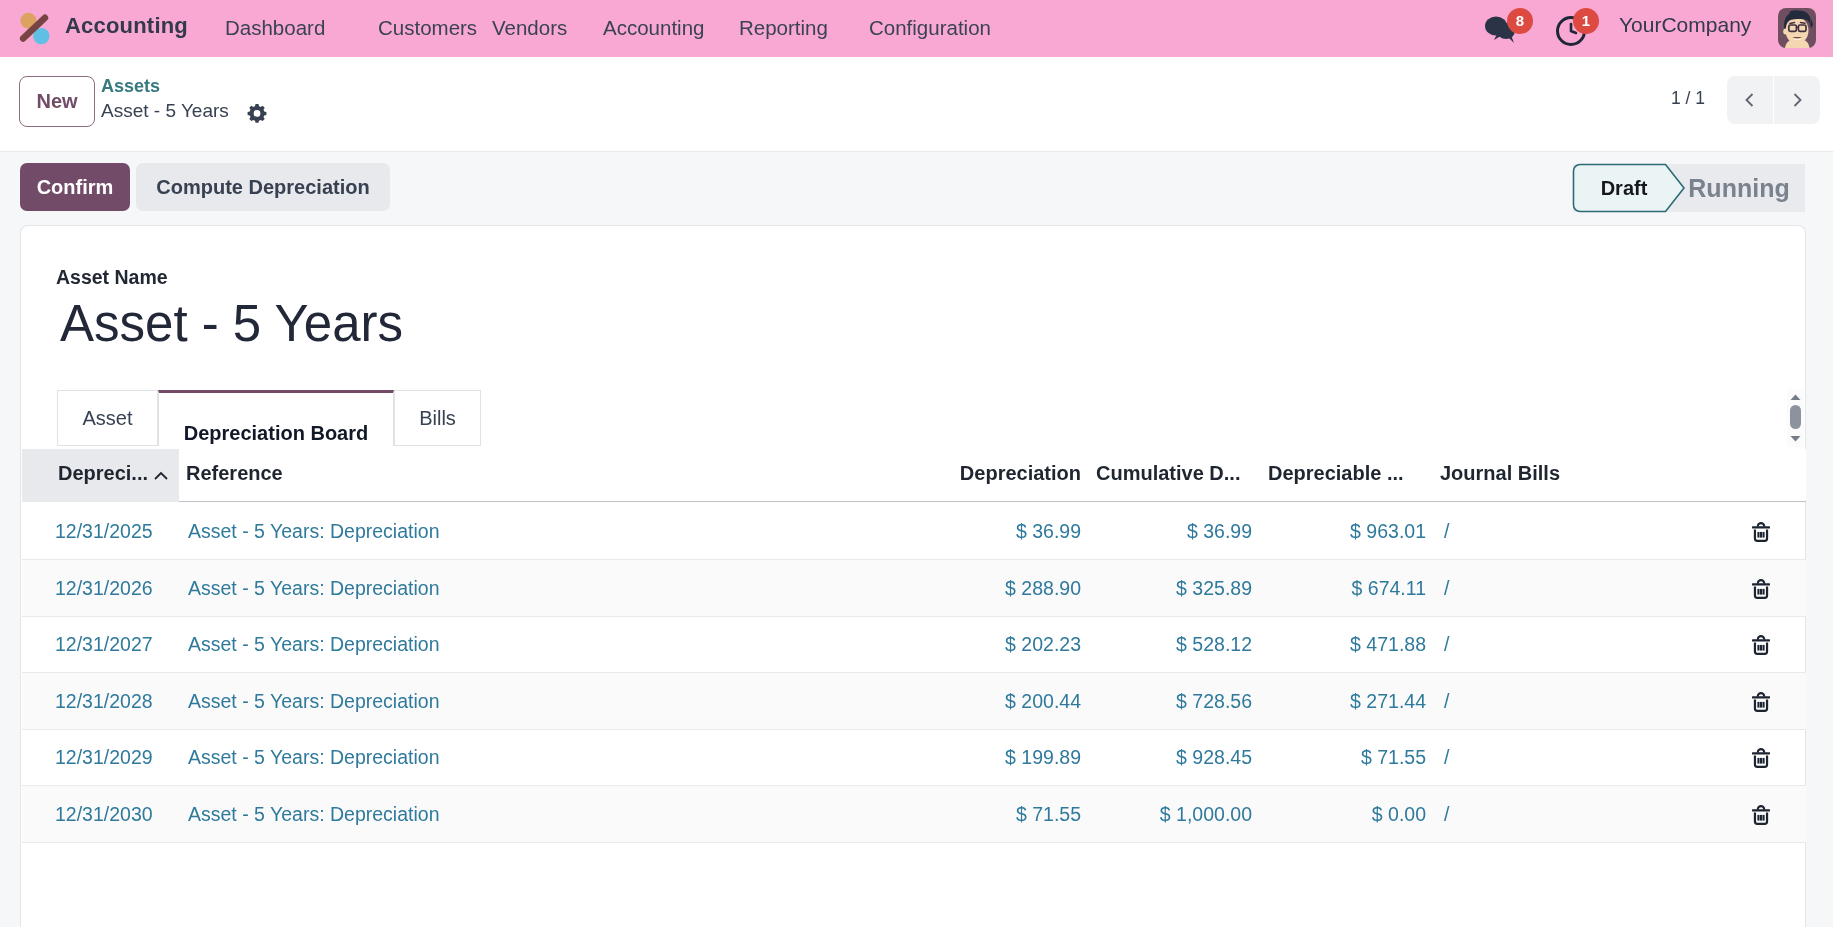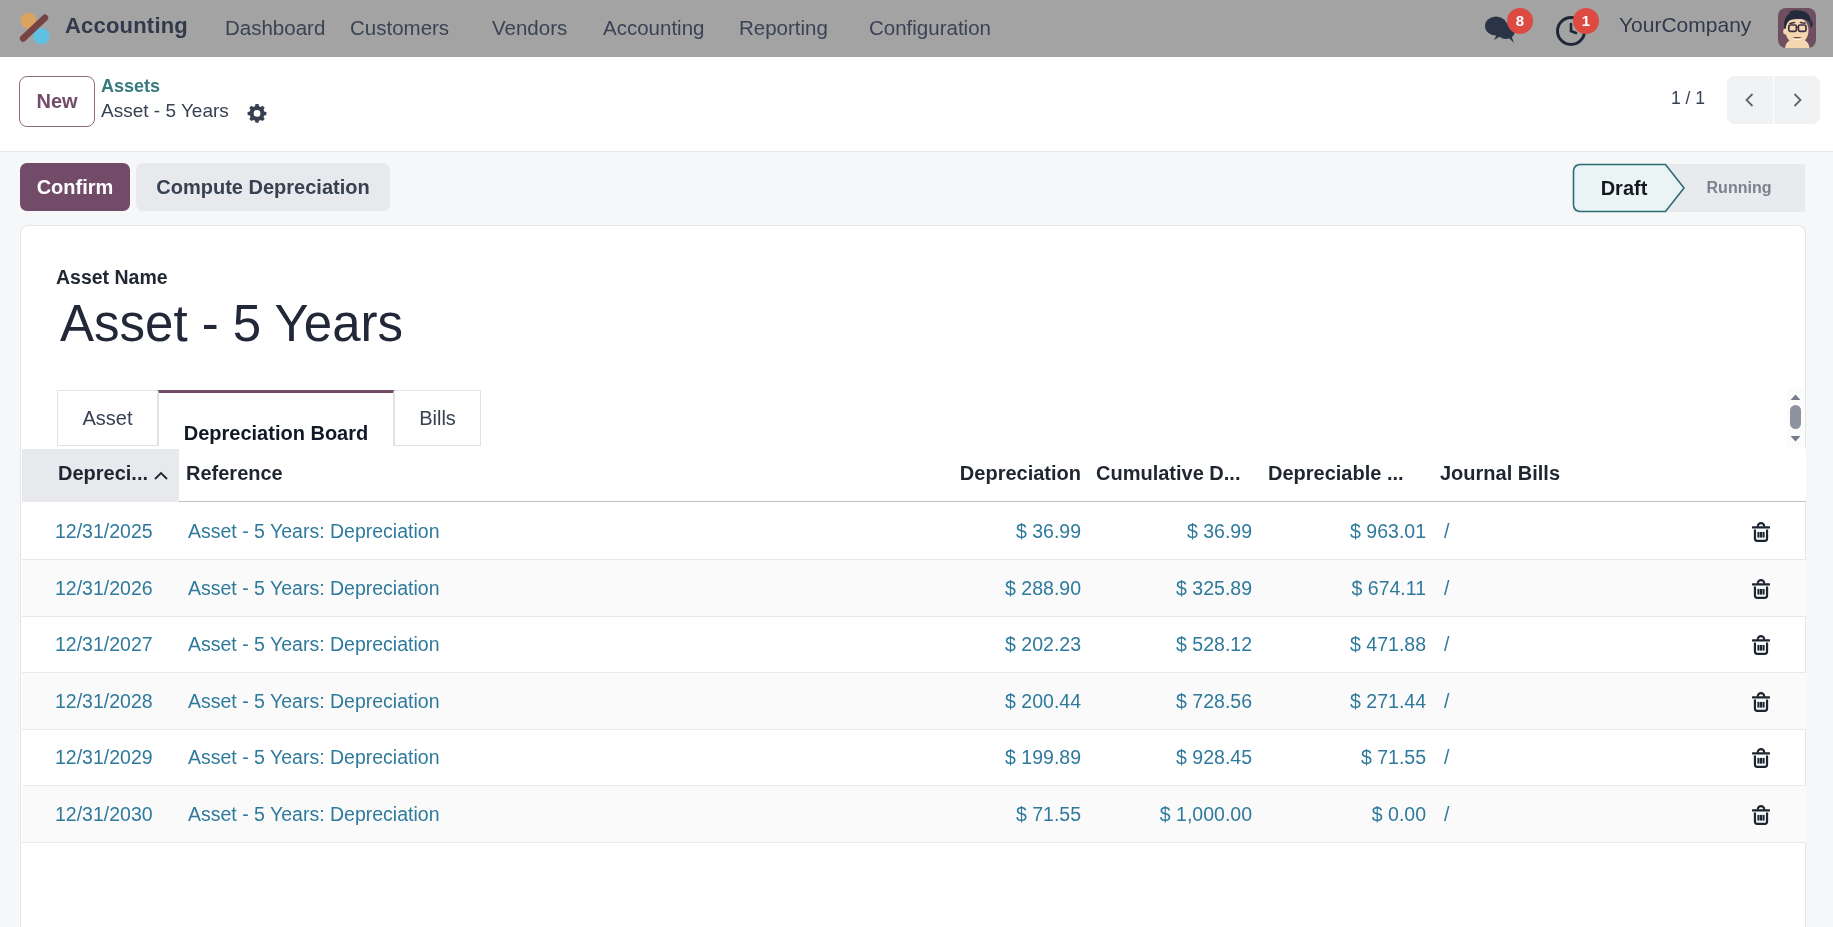--- a/index.html
+++ b/index.html
@@ -1,21 +1,21 @@
 <!DOCTYPE html>
 <html><head>
 <meta charset="utf-8">
 <style>
   * { margin:0; padding:0; box-sizing:border-box; }
   html,body { width:1833px; height:927px; overflow:hidden; font-family:"Liberation Sans", sans-serif; background:#ffffff; }
   .abs { position:absolute; }
   #page { position:relative; width:1833px; height:927px; }
 
   
-  #navbar { position:absolute; left:0; top:0; width:1833px; height:57px; background:#a3a3a3; }
+  #navbar { position:absolute; left:0; top:0; width:1833px; height:57px; background:#f9a8d4; }
   #brand { position:absolute; left:65px; top:13px; font-size:22px; font-weight:700; color:#32394b; letter-spacing:0.2px; }
   .navitem { position:absolute; top:16px; font-size:20.5px; color:#3a4254; }
   #yourco { position:absolute; left:1619px; top:13px; font-size:21px; color:#32394b; }
 
   
   #newbtn { position:absolute; left:19px; top:76px; width:76px; height:51px; border:1px solid #8d6b80; border-radius:8px; background:#fff; color:#714b67; font-size:20px; font-weight:700; text-align:center; line-height:49px; }
   #bc-assets { position:absolute; left:101px; top:76px; font-size:18px; font-weight:700; color:#36797e; }
   #bc-name { position:absolute; left:101px; top:100px; font-size:19px; color:#374151; }
 
   #statbox { position:absolute; left:727px; top:73px; width:385px; height:54px; background:#fff; border:1px solid #d9dbdf; border-radius:6px; }
@@ -28,21 +28,21 @@
 
   #pagercount { position:absolute; left:1671px; top:88px; font-size:17.5px; color:#374151; }
   #pagerbtns { position:absolute; left:1727px; top:76px; width:93px; height:48px; background:#f1f2f4; border-radius:8px; }
   #pagerbtns .sep { position:absolute; left:46px; top:0; width:1px; height:48px; background:#fff; }
 
   
   #band { position:absolute; left:0; top:151px; width:1833px; height:776px; background:#f6f7f8; border-top:1px solid #e7e9eb; }
   #btn-confirm { position:absolute; left:20px; top:163px; width:110px; height:48px; background:#714b67; border-radius:7px; color:#fff; font-size:20px; font-weight:700; text-align:center; line-height:48px; }
   #btn-compute { position:absolute; left:136px; top:163px; width:254px; height:48px; background:#e7e9ed; border-radius:7px; color:#374151; font-size:20px; font-weight:700; text-align:center; line-height:48px; }
   #statusbar { position:absolute; left:1573px; top:164px; width:232px; height:48px; background:#e9eaed; }
-  #running { position:absolute; left:97px; top:0; width:138px; height:48px; color:#7a828e; font-size:16px; font-weight:700; text-align:center; line-height:48px; }
+  #running { position:absolute; left:97px; top:0; width:138px; height:48px; color:#7a828e; font-size:25px; font-weight:700; text-align:center; line-height:48px; }
 
   
   #card { position:absolute; left:20px; top:225px; width:1786px; height:702px; background:#fff; border:1px solid #e3e5e8; border-bottom:none; border-radius:8px 8px 0 0; }
   #lbl-assetname { position:absolute; left:35px; top:40px; font-size:19.5px; font-weight:700; color:#212733;text-align:center; }
   #title { position:absolute; left:39px; top:68px; font-size:51px; color:#222838; letter-spacing:0px; }
 
   .tab { position:absolute; top:164px; height:56px; background:#fff; border:1px solid #e0e2e6; font-size:20px; color:#374151; text-align:center; }
   .tab span { display:inline-block; margin-top:16px; }
   #tab-active { position:absolute; top:164px; height:56px; background:#fff; border-left:1px solid #e0e2e6; border-right:1px solid #e0e2e6; border-top:3px solid #714b67; font-size:20px; font-weight:700; color:#111827; text-align:center; }
   #tab-active span { display:inline-block; margin-top:29px; }
@@ -73,21 +73,21 @@
   </defs>
     </svg>
   <div id="navbar">
     <svg class="abs" style="left:14px;top:8px" width="46" height="44" viewBox="0 0 46 44">
       <circle cx="14.4" cy="12.7" r="7.9" fill="#dca25f"></circle>
       <circle cx="27.3" cy="28.1" r="8.2" fill="#5fc0e4"></circle>
       <rect x="1.7" y="16.85" width="36.6" height="6.6" rx="3.3" fill="#774343" transform="rotate(-43.6 20 20.1)"></rect>
     </svg>
     <div id="brand">Accounting</div>
     <div class="navitem" style="left:225px">Dashboard</div>
-    <div class="navitem" style="left:350px">Customers</div>
+    <div class="navitem" style="left:378px">Customers</div>
     <div class="navitem" style="left:492px">Vendors</div>
     <div class="navitem" style="left:603px">Accounting</div>
     <div class="navitem" style="left:739px">Reporting</div>
     <div class="navitem" style="left:869px">Configuration</div>
     <svg class="abs" style="left:1484px;top:13px" width="36" height="34" viewBox="0 0 36 34">
       <ellipse cx="12" cy="13" rx="11" ry="9.5" fill="#2b3347"></ellipse>
       <path d="M14 19 L10 27 L20 21 Z" fill="#2b3347"></path>
       <ellipse cx="22" cy="18" rx="9" ry="8" fill="#2b3347"></ellipse>
       <path d="M24 24 L30 30 L27 22 Z" fill="#2b3347"></path>
     </svg>

